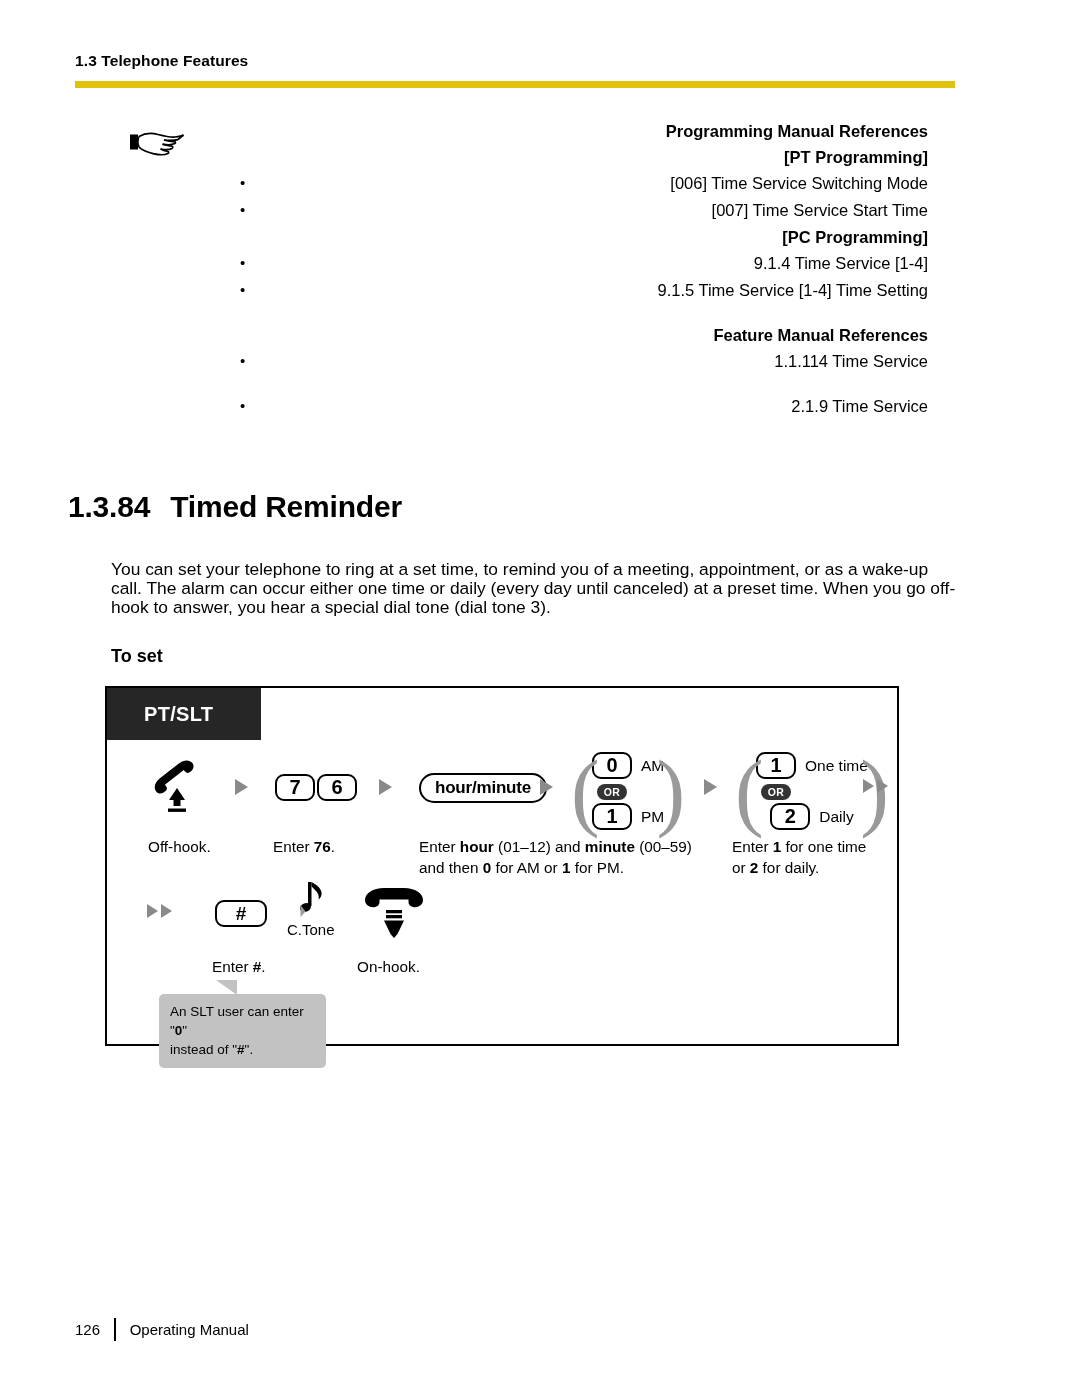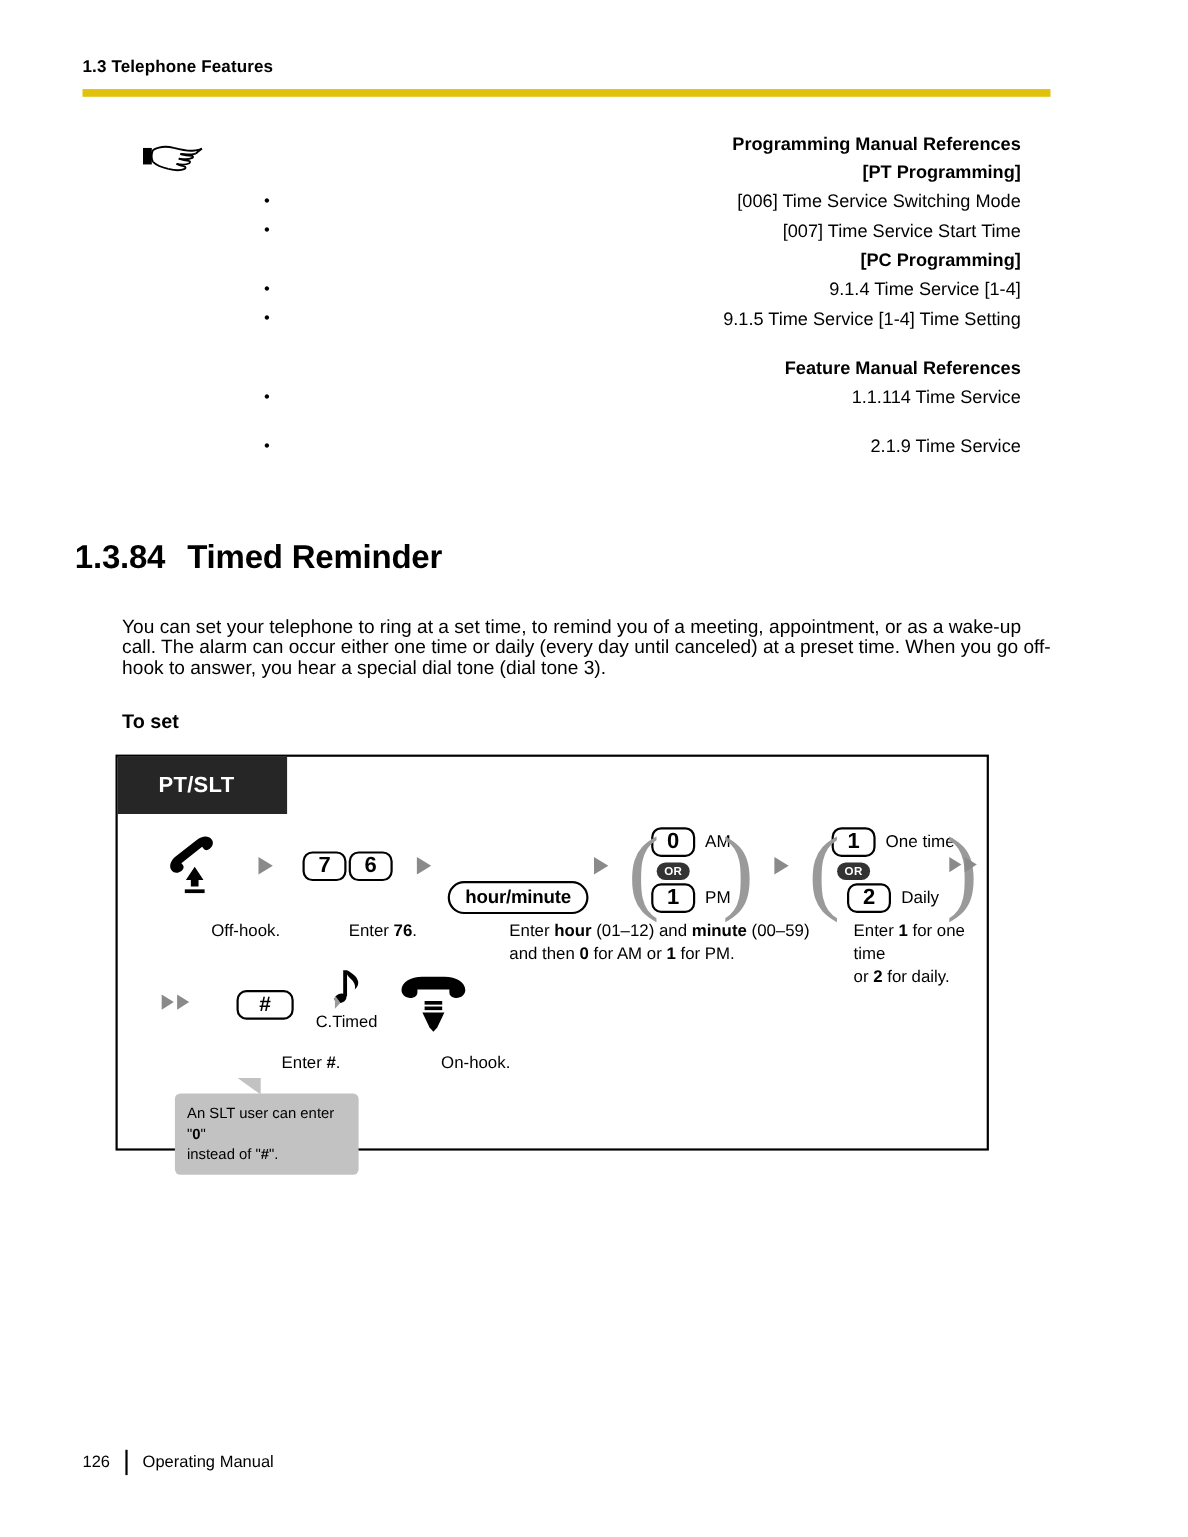--- a/index.html
+++ b/index.html
@@ -242,21 +242,20 @@
     font-size: 15.5px;
     font-weight: normal;
   }
   .group .mid { margin: 2px 0; }
 
   
   .cap {
     position: absolute;
     font-size: 15.3px;
     line-height: 21px;
-    margin-left: 44px;
   }
   .cap b { font-weight: bold; }
 
   
   .row2 { position: absolute; left: 0; top: 196px; width: 100%; }
 
   .ctone-wrap {
     position: relative;
     display: inline-flex;
     flex-direction: column;
@@ -383,21 +382,21 @@
 
       <div class="flowline" style="left:168px; top:40px; gap:2px;">
         <span class="key key-num">7</span>
         <span class="key key-num">6</span>
       </div>
 
       <div class="flowline" style="left:272px; top:45px;">
         <span class="arrow"></span>
       </div>
 
-      <div class="flowline" style="left:300px; top:39px;margin-top:28px;">
+      <div class="flowline" style="left:312px; top:39px;">
         <span class="key key-wide">hour/minute</span>
       </div>
 
       <div class="flowline" style="left:433px; top:45px;">
         <span class="arrow"></span>
       </div>
 
       <div class="flowline" style="left:466px; top:17px;">
         <span class="group">
           <span class="paren paren-l">(</span>
@@ -482,21 +481,21 @@
       <div class="flowline" style="left:180px; top:-4px;">
         <span class="ctone-wrap">
           <svg width="34" height="40" viewBox="0 0 34 40">
             <g fill="#000">
               <path d="M17.5 2 L17.5 26 L14 26 L14 2 Z"></path>
               <path d="M17.5 2 C22 4.5, 26.5 7.5, 27.5 12 C28.2 15.2, 26.5 18, 24.5 19.5 C25.5 16, 24 12.5, 20.5 9.5 C19.2 8.4, 18.2 7.2, 17.5 6 Z"></path>
               <ellipse cx="11.5" cy="27.5" rx="5.6" ry="4.2" transform="rotate(-20 11.5 27.5)"></ellipse>
             </g>
             <path d="M6.5 25 L6.5 37 L11.5 31.5 Z" fill="#9a9a9a"></path>
           </svg>
-          <span class="ctone-label">C.Timed</span>
+          <span class="ctone-label">C.Tone</span>
         </span>
       </div>
 
       <div class="flowline" style="left:252px; top:-2px;">
         <svg width="70" height="60" viewBox="0 0 70 60">
           <path d="M6 18 C6 11, 14 6, 25 6 L45 6 C56 6, 64 11, 64 18 C64 23, 59 26, 54 25 C51 24.4, 49.5 22.5, 49.5 20 L49.5 17.5 L20.5 17.5 L20.5 20 C20.5 22.5, 19 24.4, 16 25 C11 26, 6 23, 6 18 Z" fill="#000"></path>
           <g fill="#000">
             <rect x="27" y="28" width="16" height="3.3"></rect>
             <rect x="27" y="33" width="16" height="3.3"></rect>
             <path d="M25 38.5 L45 38.5 L38.5 52 L35 56 L31.5 52 Z"></path>

